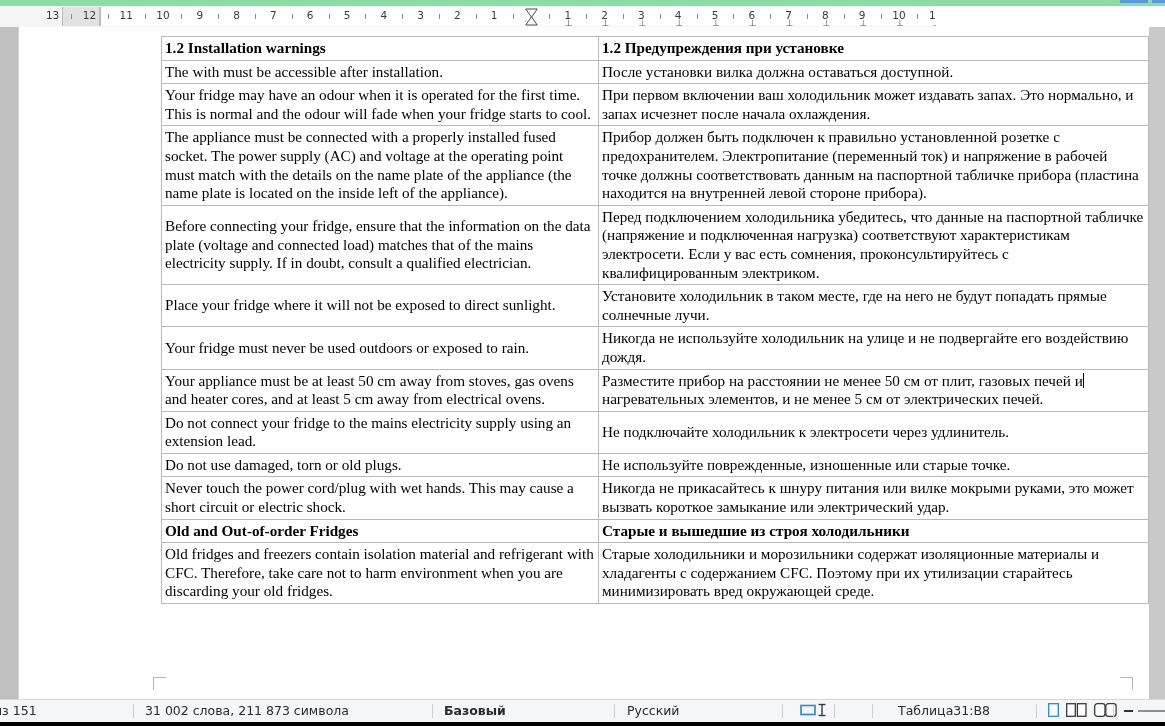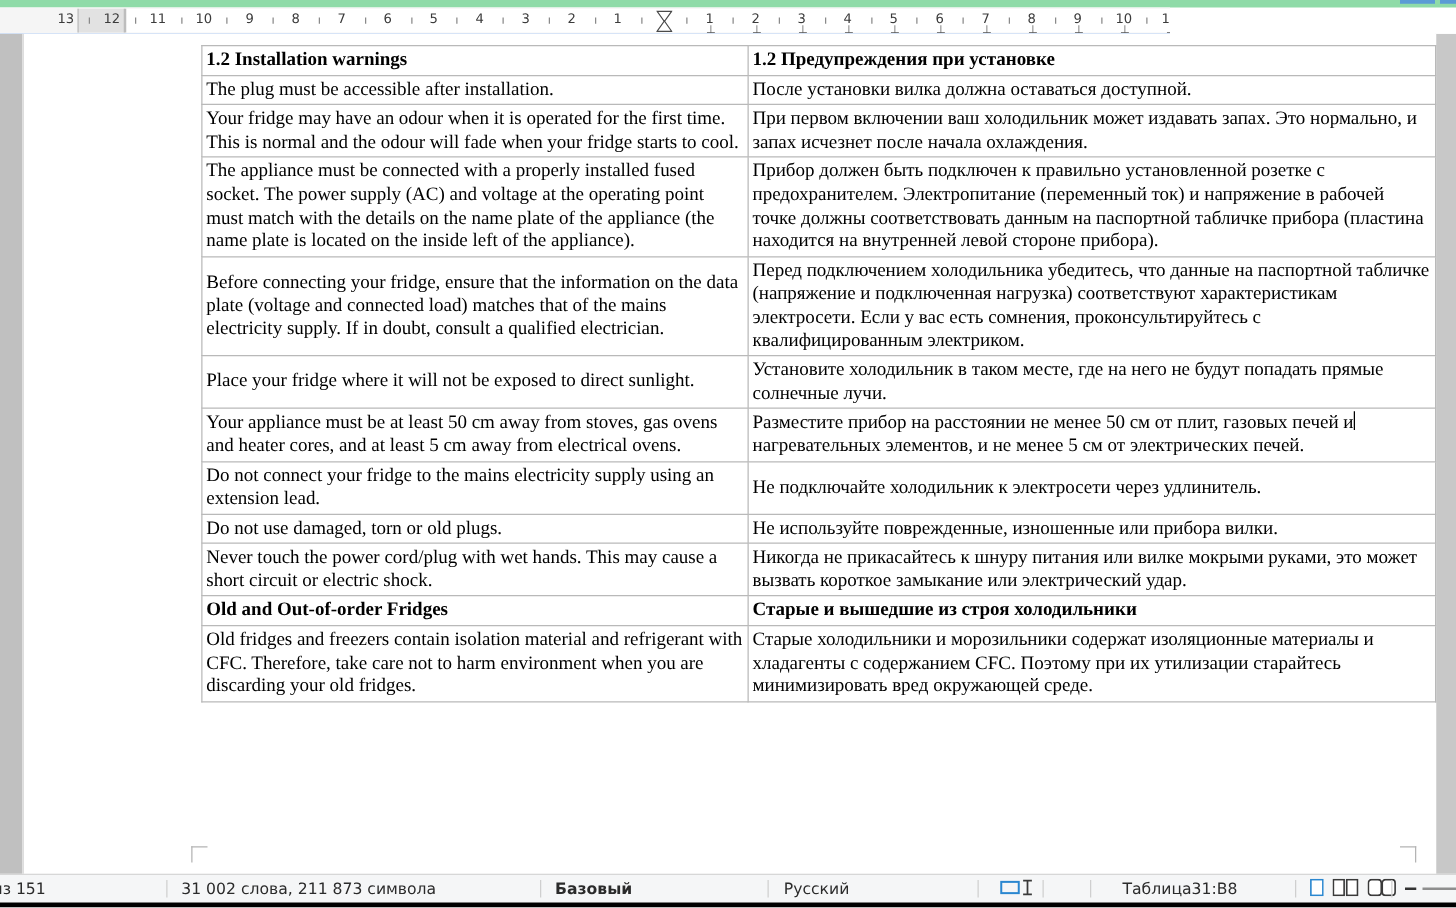--- a/index.html
+++ b/index.html
@@ -332,50 +332,54 @@
   <div class="page">
     <div class="boundary-corner"></div>
     <div class="boundary-corner-r"></div>
     <table class="doc-table" id="doc-table">
       <tbody id="doc-table-body">
           <tr>
             <td class="en hdr">1.2 Installation warnings</td>
             <td class="ru hdr">1.2 Предупреждения при установке</td>
           </tr>
           <tr>
-            <td class="en">The plug must be accessible after installation.</td>
+            <td class="en">The with must be accessible after installation.</td>
             <td class="ru">После установки вилка должна оставаться доступной.</td>
           </tr>
           <tr>
             <td class="en">Your fridge may have an odour when it is operated for the first time. This is normal and the odour will fade when your fridge starts to cool.</td>
             <td class="ru">При первом включении ваш холодильник может издавать запах. Это нормально, и запах исчезнет после начала охлаждения.</td>
           </tr>
           <tr>
             <td class="en">The appliance must be connected with a properly installed fused socket. The power supply (AC) and voltage at the operating point must match with the details on the name plate of the appliance (the name plate is located on the inside left of the appliance).</td>
             <td class="ru">Прибор должен быть подключен к правильно установленной розетке с предохранителем. Электропитание (переменный ток) и напряжение в рабочей точке должны соответствовать данным на паспортной табличке прибора (пластина находится на внутренней левой стороне прибора).</td>
           </tr>
           <tr>
             <td class="en">Before connecting your fridge, ensure that the information on the data plate (voltage and connected load) matches that of the mains electricity supply. If in doubt, consult a qualified electrician.</td>
             <td class="ru">Перед подключением холодильника убедитесь, что данные на паспортной табличке (напряжение и подключенная нагрузка) соответствуют характеристикам электросети. Если у вас есть сомнения, проконсультируйтесь с квалифицированным электриком.</td>
           </tr>
           <tr>
             <td class="en">Place your fridge where it will not be exposed to direct sunlight.</td>
             <td class="ru">Установите холодильник в таком месте, где на него не будут попадать прямые солнечные лучи.</td>
           </tr>
           <tr>
+            <td class="en">Your fridge must never be used outdoors or exposed to rain.</td>
+            <td class="ru">Никогда не используйте холодильник на улице и не подвергайте его воздействию дождя.</td>
+          </tr>
+          <tr>
             <td class="en">Your appliance must be at least 50 cm away from stoves, gas ovens and heater cores, and at least 5 cm away from electrical ovens.</td>
             <td class="ru">Разместите прибор на расстоянии не менее 50 см от плит, газовых печей и<span class="caret"></span> нагревательных элементов, и не менее 5 см от электрических печей.</td>
           </tr>
           <tr>
             <td class="en">Do not connect your fridge to the mains electricity supply using an extension lead.</td>
             <td class="ru">Не подключайте холодильник к электросети через удлинитель.</td>
           </tr>
           <tr>
             <td class="en">Do not use damaged, torn or old plugs.</td>
-            <td class="ru">Не используйте поврежденные, изношенные или прибора вилки.</td>
+            <td class="ru">Не используйте поврежденные, изношенные или старые точке.</td>
           </tr>
           <tr>
             <td class="en">Never touch the power cord/plug with wet hands. This may cause a short circuit or electric shock.</td>
             <td class="ru">Никогда не прикасайтесь к шнуру питания или вилке мокрыми руками, это может вызвать короткое замыкание или электрический удар.</td>
           </tr>
           <tr>
             <td class="en hdr">Old and Out-of-order Fridges</td>
             <td class="ru hdr">Старые и вышедшие из строя холодильники</td>
           </tr>
           <tr>

